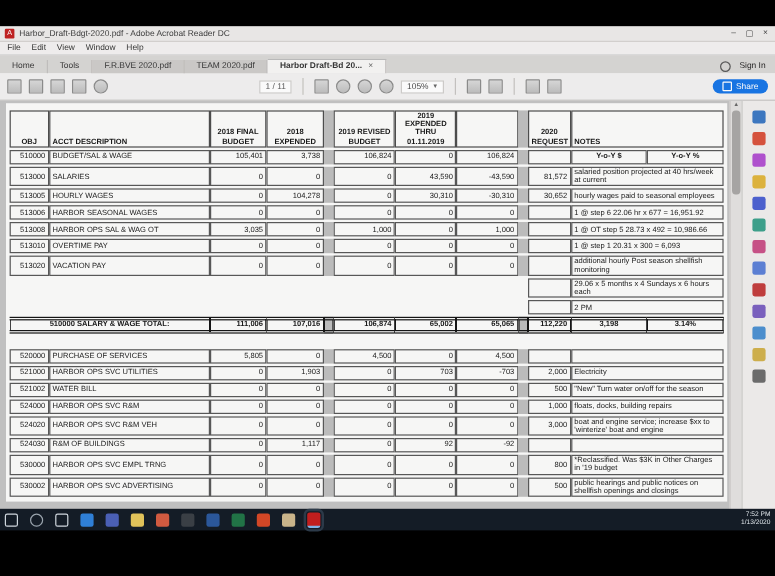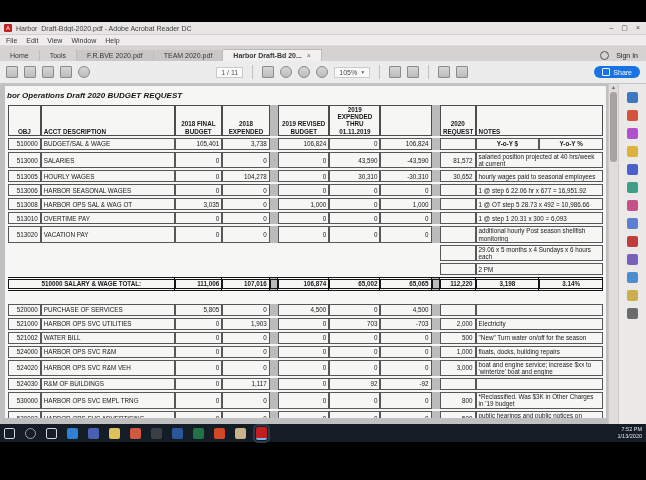--- a/index.html
+++ b/index.html
@@ -150,21 +150,20 @@
       <div class="tb-ic"></div>
       <div class="spacer-flex"></div>
       <div class="share-btn">
         <span class="share-ic"></span>
         <span>Share</span>
       </div>
     </div>
 
     <div class="docarea">
       <div class="page">
-        <div class="doc-title">bor Operations Draft 2020 BUDGET REQUEST</div>
         <table class="budget">
           <colgroup>
             <col style="width:5.5%">
               <col style="width:22.5%">
               <col style="width:8%">
               <col style="width:8%">
             <col style="width:1.4%">
               <col style="width:8.6%">
               <col style="width:8.6%">
               <col style="width:8.6%">

